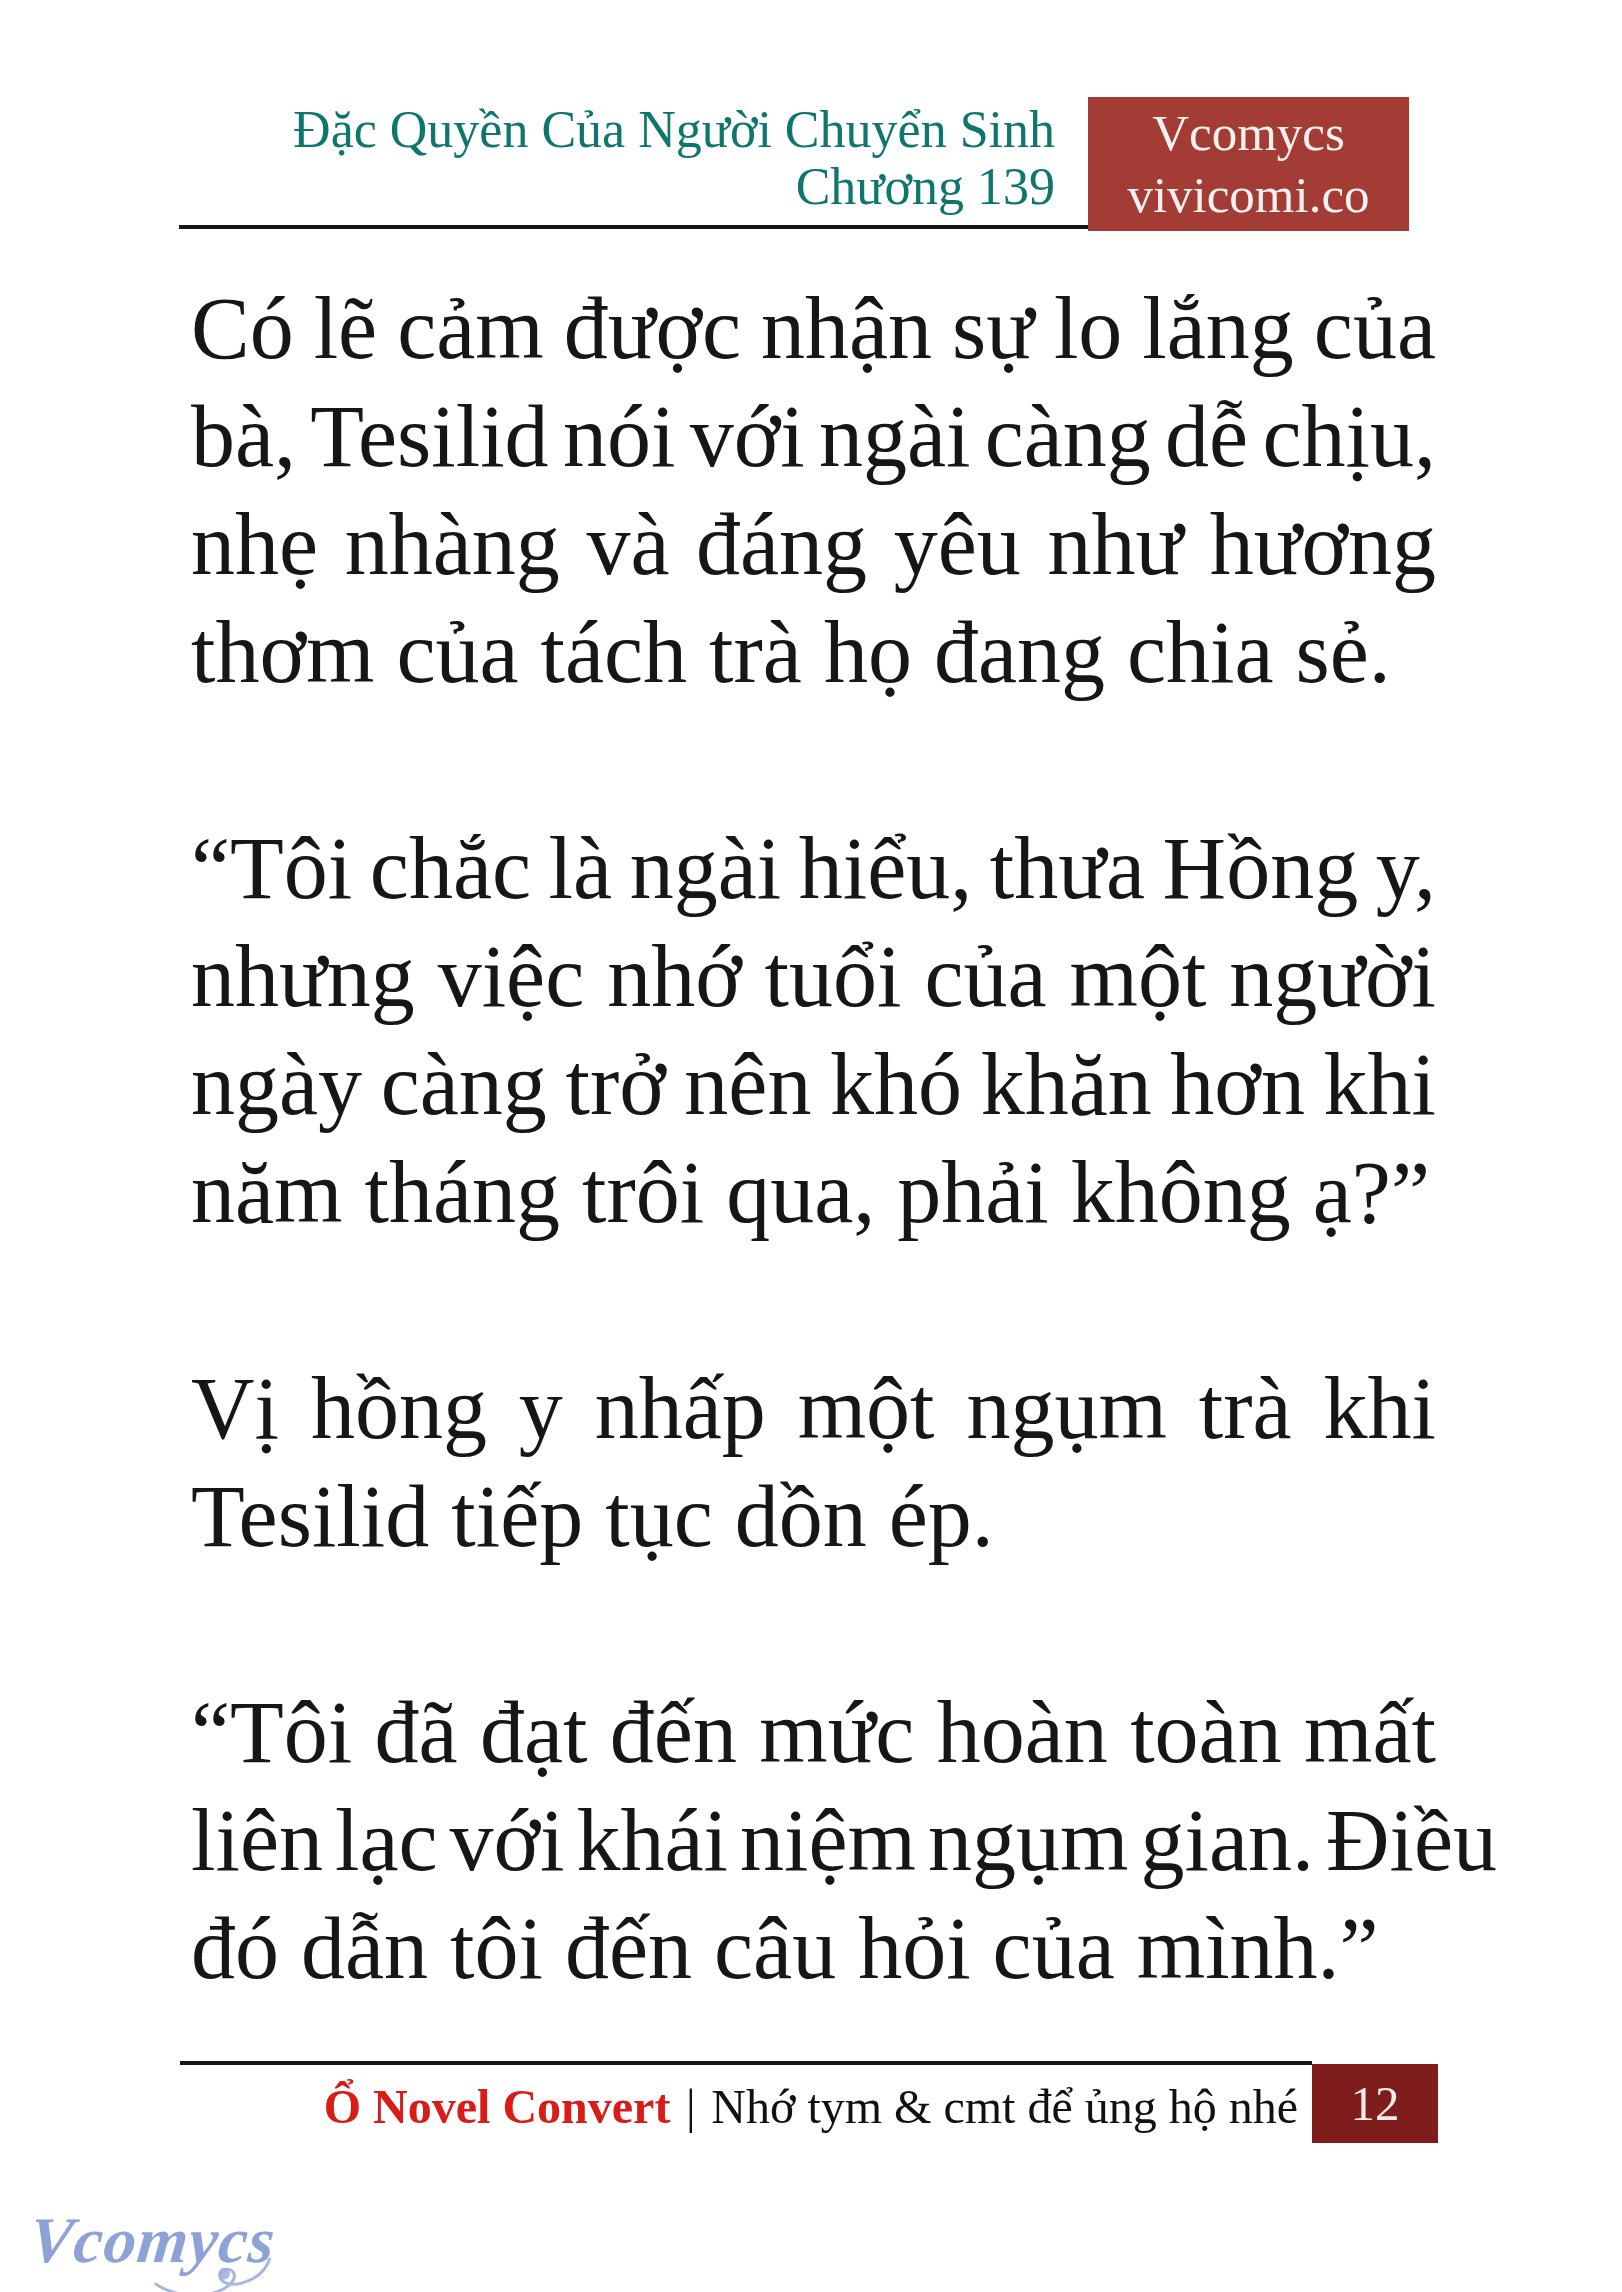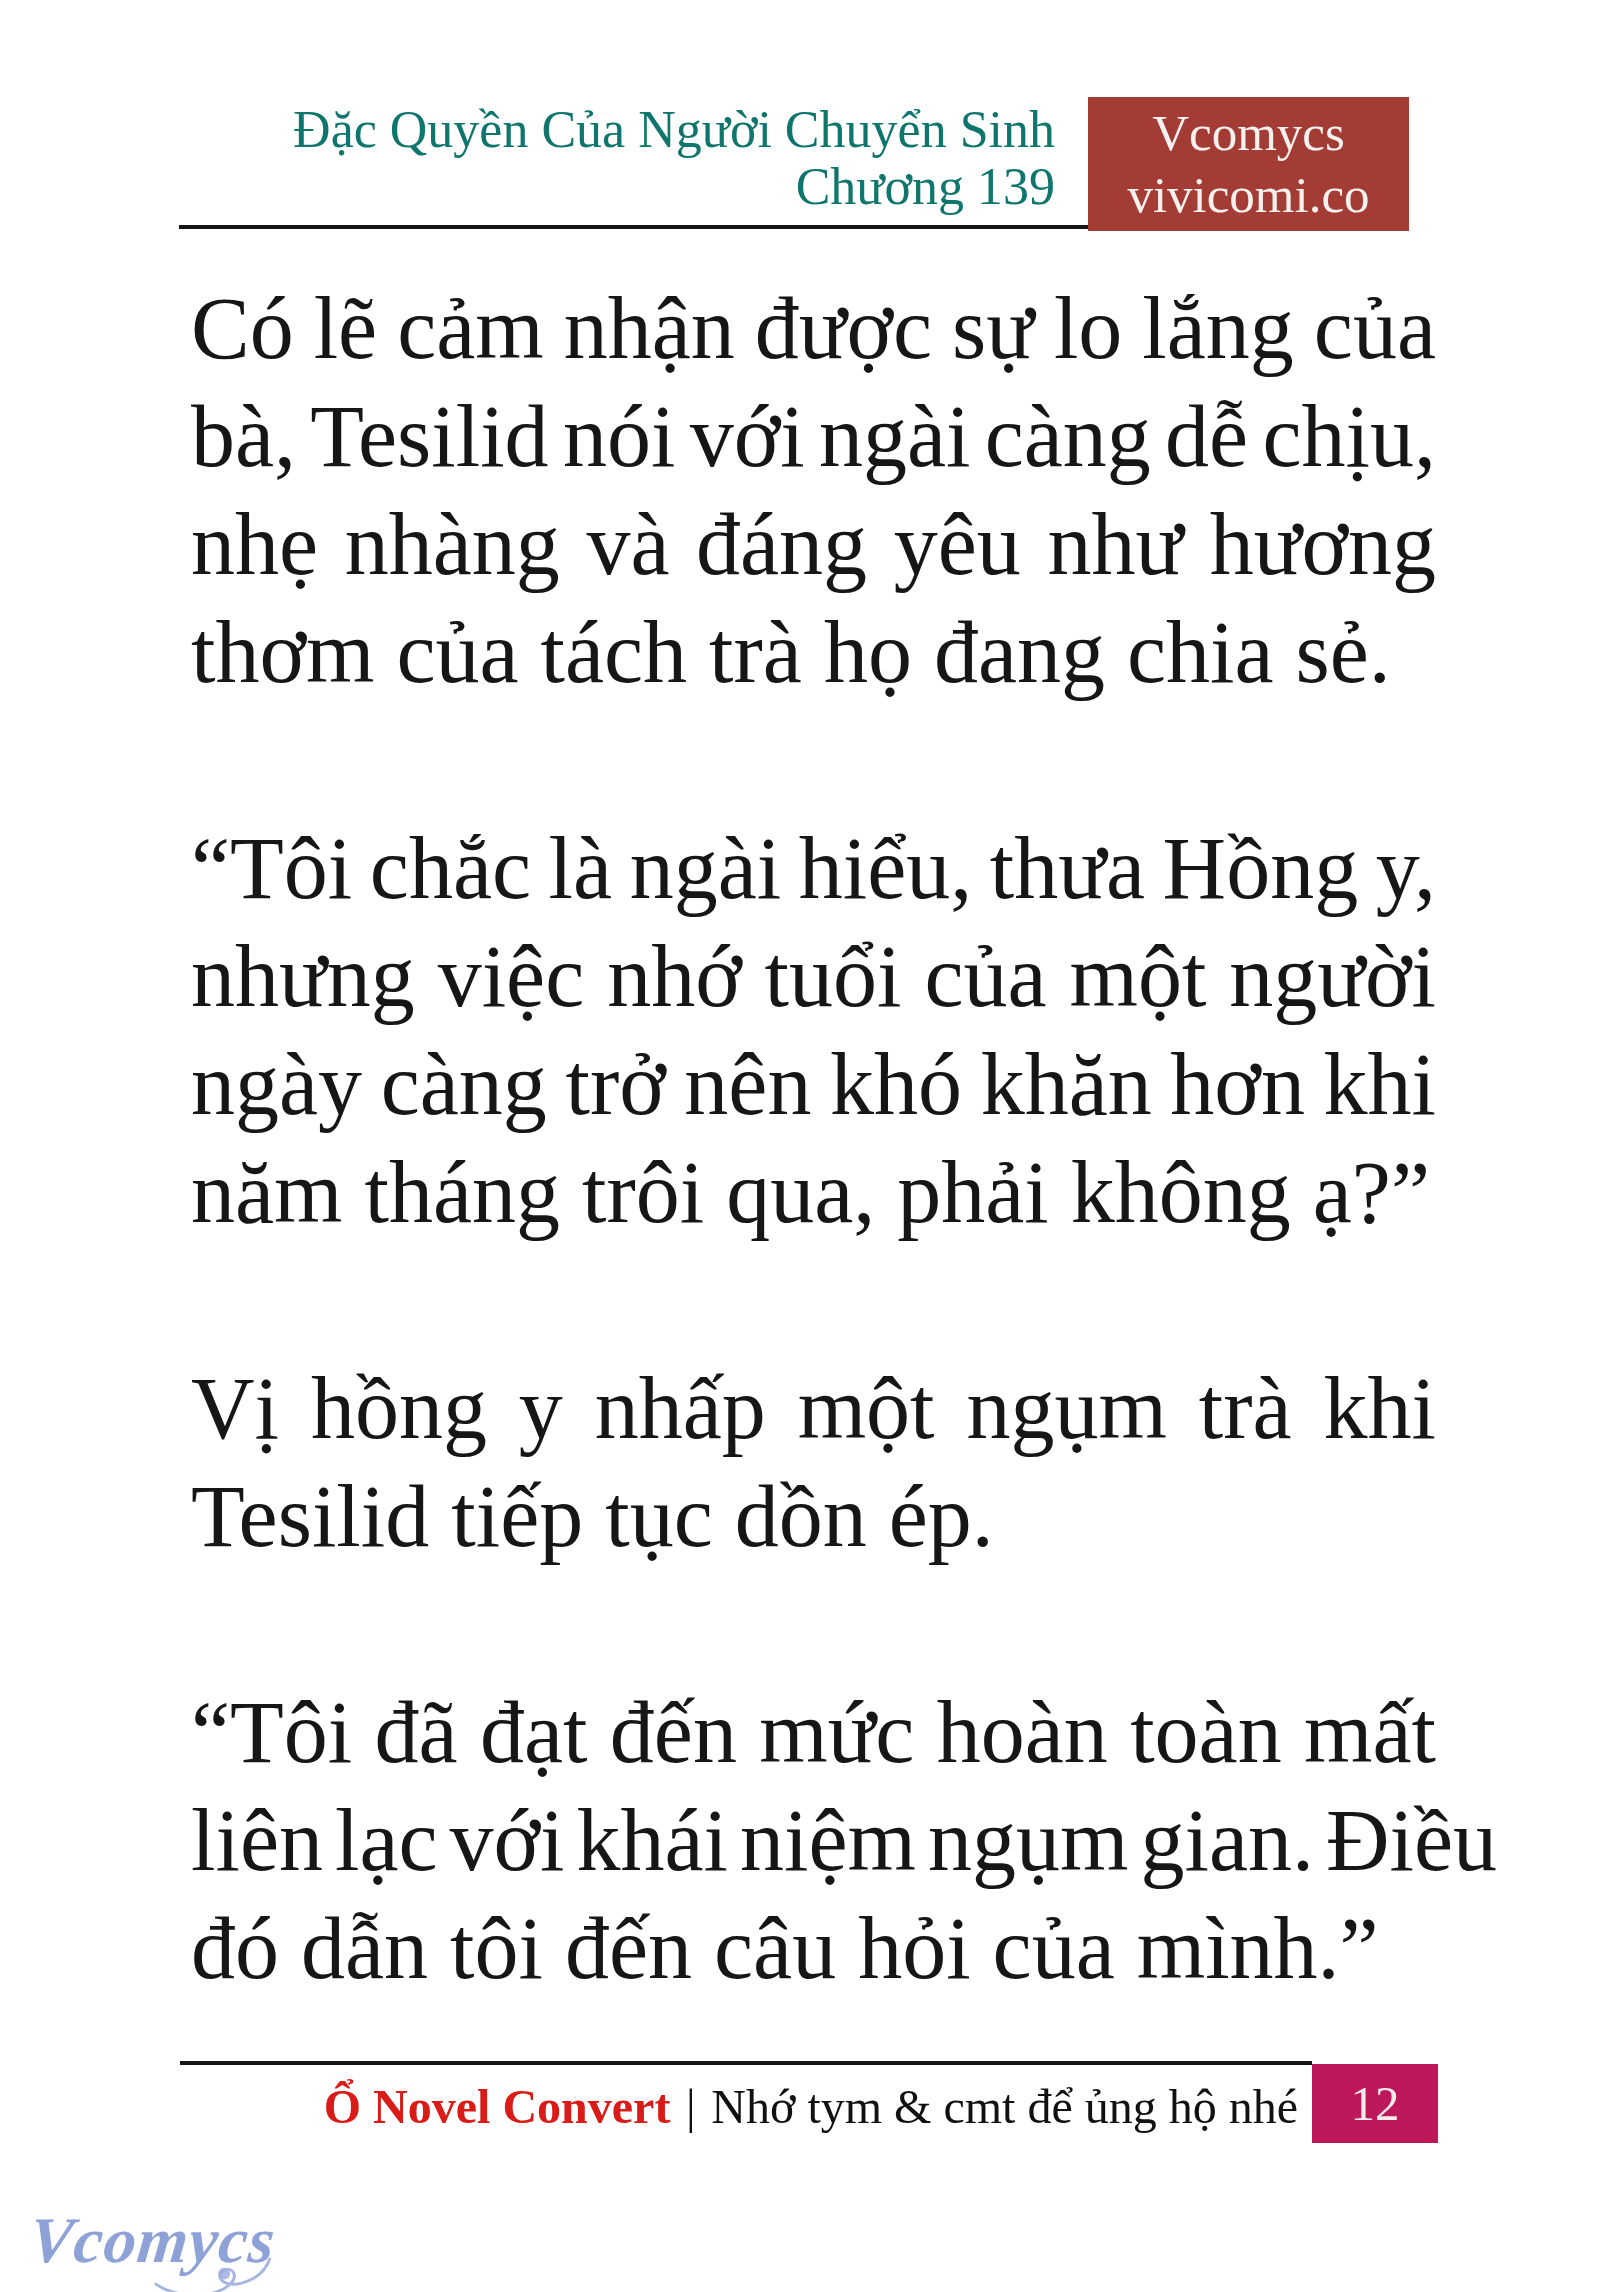--- a/index.html
+++ b/index.html
@@ -124,22 +124,22 @@
   </div>
 
   <div class="header-rule"></div>
 
   <div class="body-text">
       <div class="para">
         <div class="line j">
           <span>Có</span>
           <span>lẽ</span>
           <span>cảm</span>
+          <span>được</span>
           <span>nhận</span>
-          <span>được</span>
           <span>sự</span>
           <span>lo</span>
           <span>lắng</span>
           <span>của</span>
         </div>
         <div class="line j">
           <span>bà,</span>
           <span>Tesilid</span>
           <span>nói</span>
           <span>với</span>
@@ -226,21 +226,21 @@
           <span>Điều</span>
         </div>
         <div class="line">đó dẫn tôi đến câu hỏi của mình.”</div>
       </div>
     </div>
 
   <div class="footer-rule"></div>
 
   <div class="footer-text"><span class="footer-brand" style="color: rgb(217, 28, 24);">Ổ Novel Convert</span><span class="footer-sep">|</span><span>Nhớ tym &amp; cmt để ủng hộ nhé</span></div>
 
-  <div class="page-box" style="background: #be185d; color: rgb(243, 236, 233);">
+  <div class="page-box" style="background: #7f1d1d; color: rgb(243, 236, 233);">
     <span>12</span>
   </div>
 
   <div class="watermark" style="color: rgb(143, 162, 216);">
     <span>Vcomycs</span>
   </div>
   <svg class="watermark-swirl" width="127" height="45" viewBox="0 0 130 46">
     <path d="M8 30 C 30 46, 70 46, 86 30 C 94 21, 86 12, 78 17 C 70 22, 76 34, 96 30 C 112 26, 122 16, 126 4" fill="none" stroke="#9cadd f" stroke-width="3" opacity="0.9"></path>
     <path d="M8 30 C 30 46, 70 46, 86 30 C 94 21, 86 12, 78 17 C 70 22, 76 34, 96 30 C 112 26, 122 16, 126 4" fill="none" stroke="#9caddf" stroke-width="3" opacity="0.9"></path>
     <circle cx="79" cy="20" r="6" fill="#9caddf" opacity="0.85"></circle>

